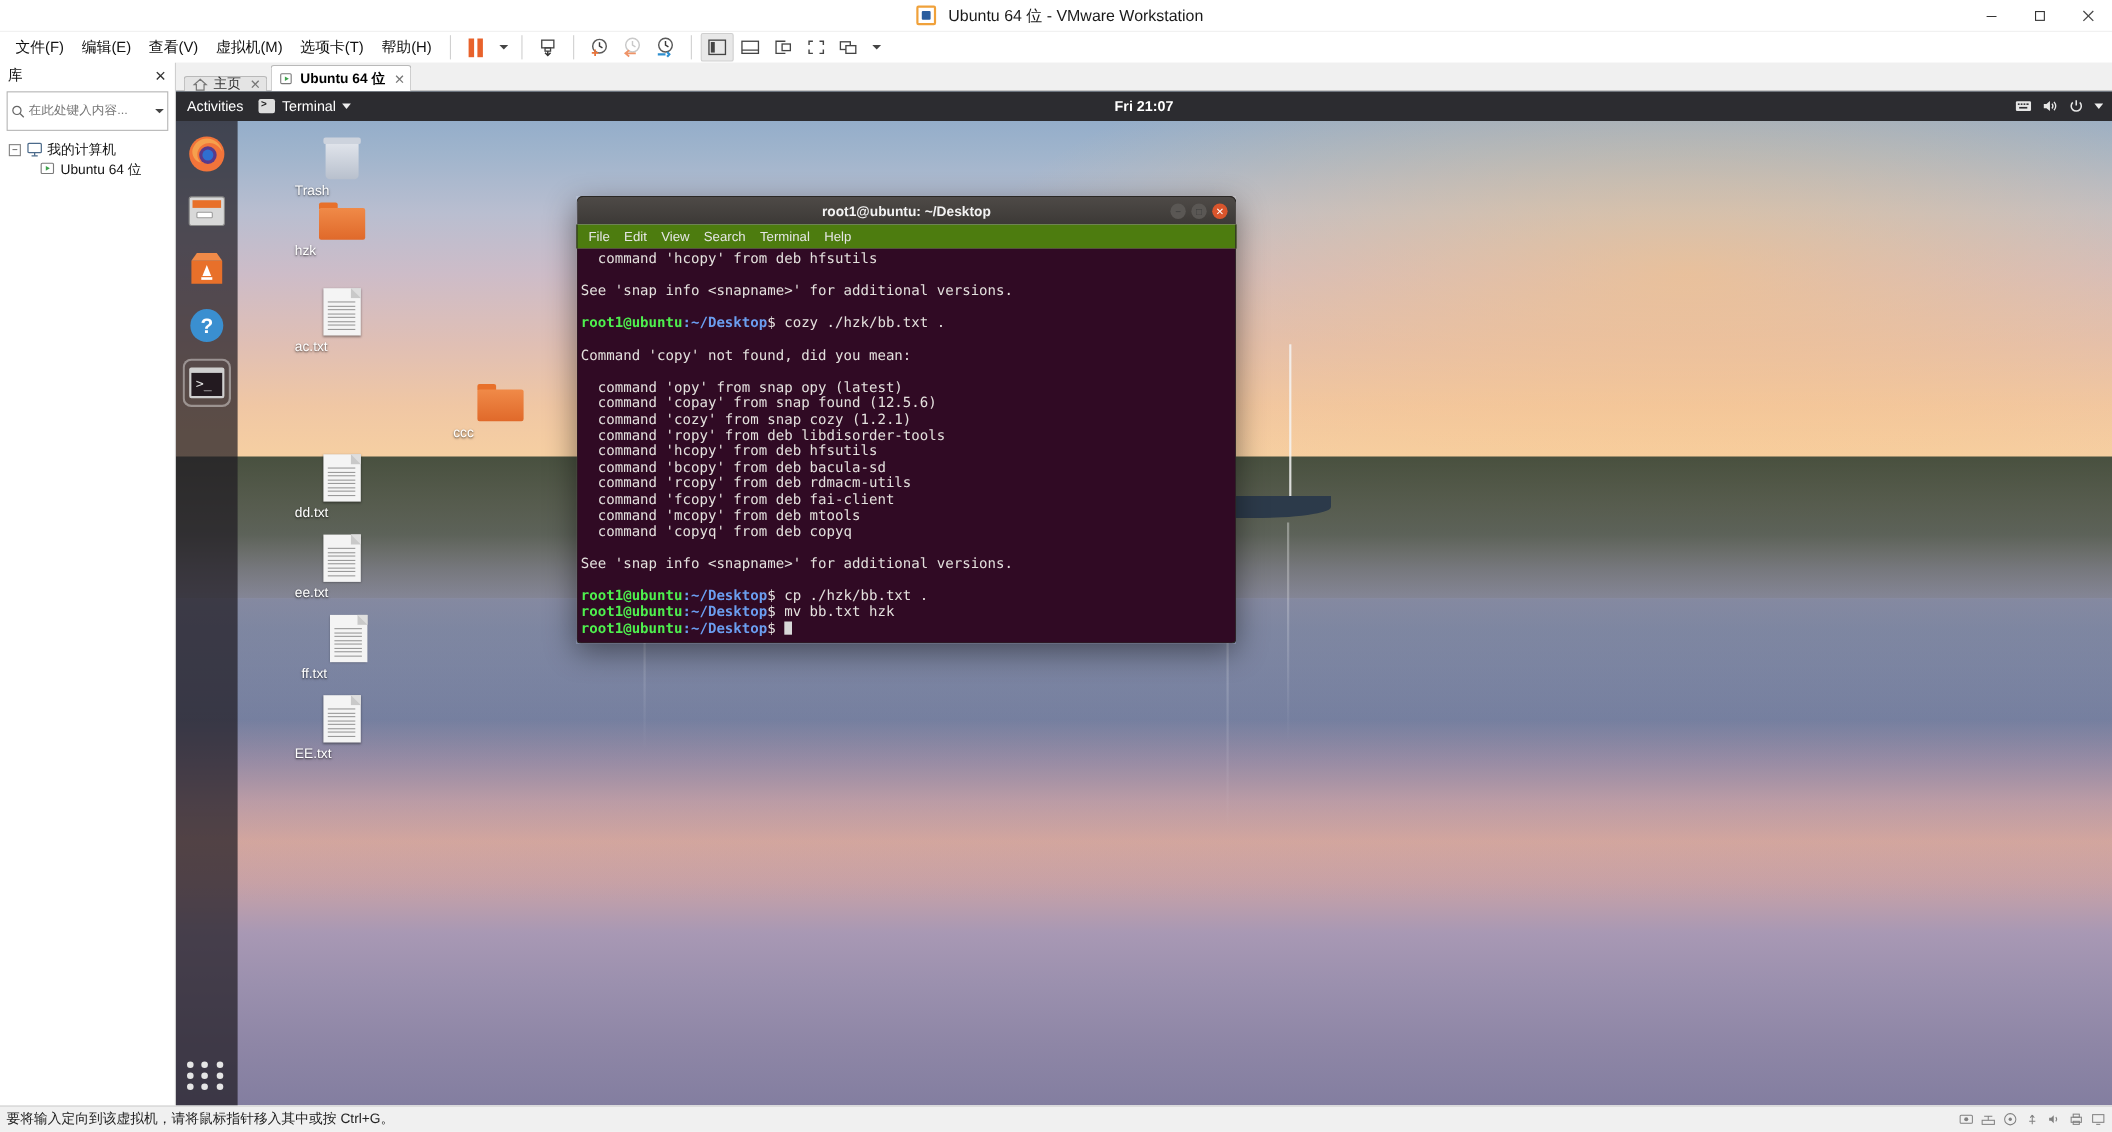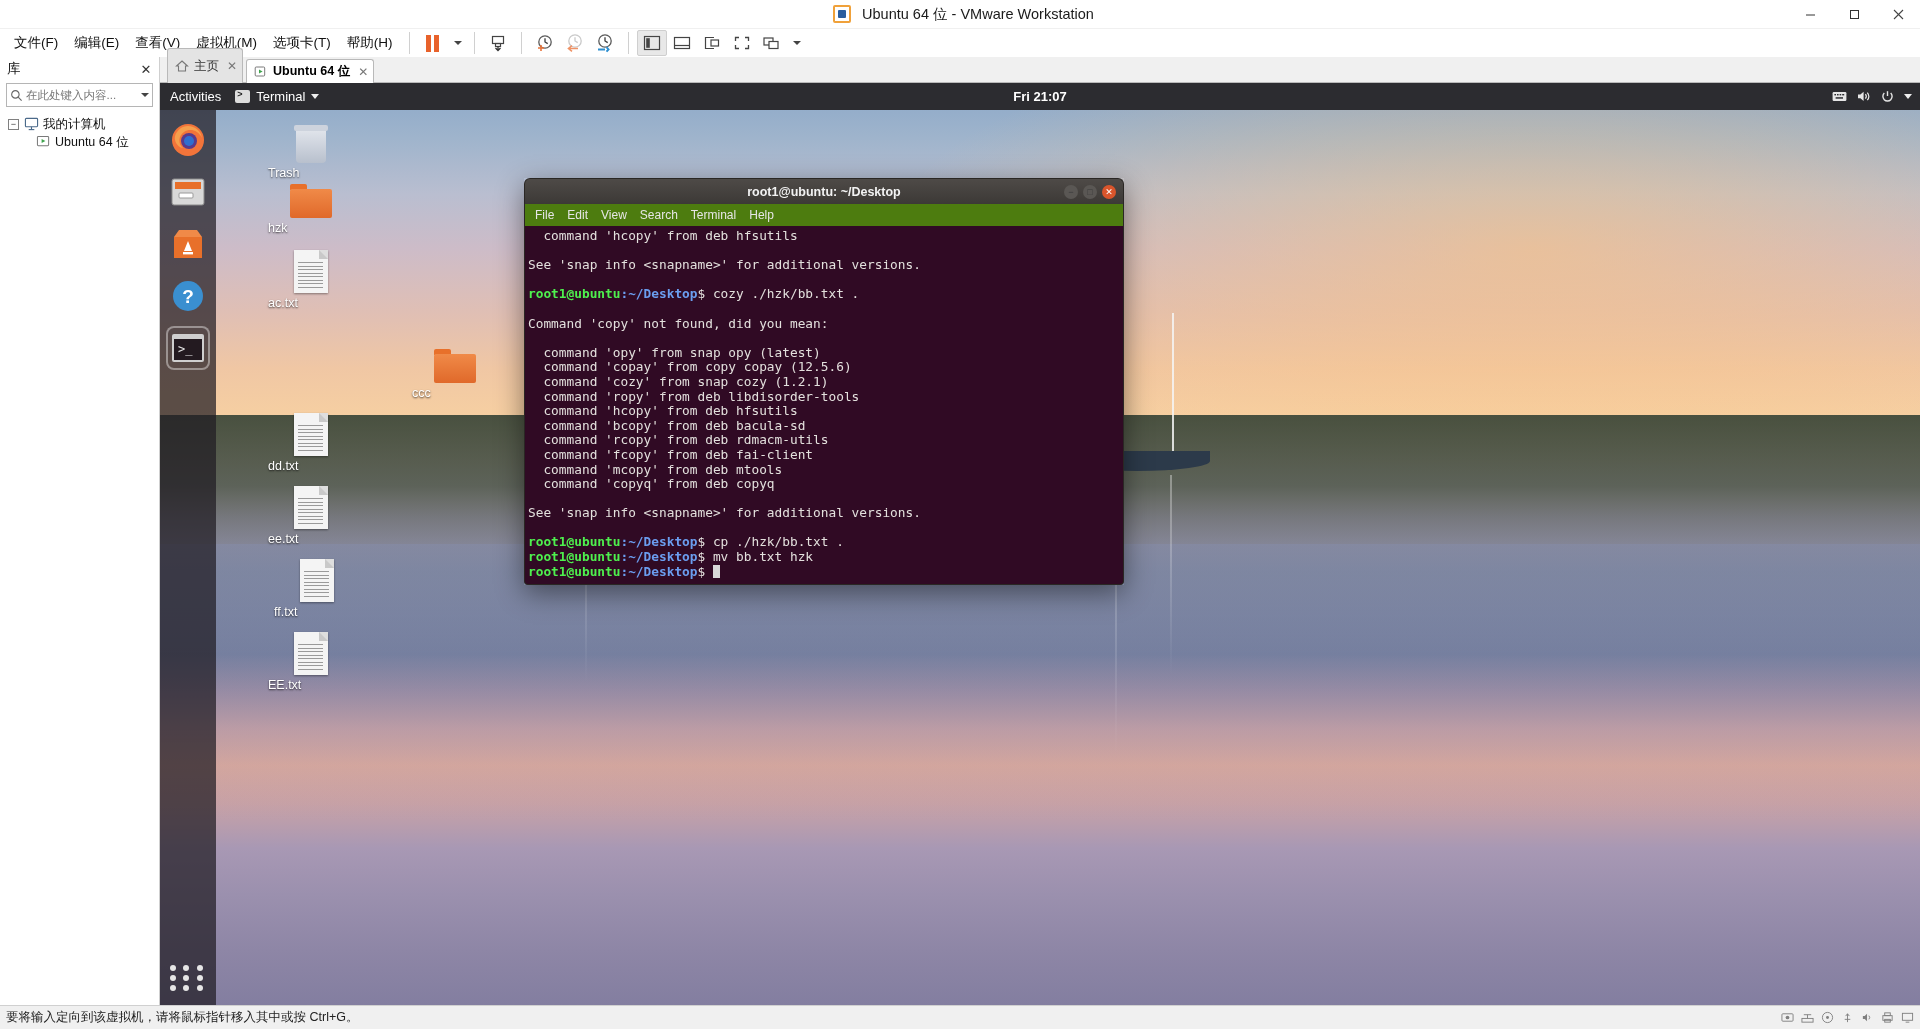--- a/index.html
+++ b/index.html
@@ -43,42 +43,42 @@
   
   .body-split { flex: 1 1 auto; display: flex; min-height: 0; }
 
   
   .library { width: 160px; flex: 0 0 160px; background: #ffffff; border-right: 1px solid #cfcfcf;
              display: flex; flex-direction: column; }
   .lib-head { height: 24px; display: flex; align-items: center; justify-content: space-between;
               padding: 0 6px 0 7px; }
   .lib-title { font-size: 13.5px; color: #111; }
   .lib-close { font-size: 13px; color: #333; width: 14px; text-align: center; }
-  .lib-search { margin: 2px 6px 0 6px; height: 24px; border: 1px solid #b5b5b5; background: #fff;
+  .lib-search { margin: 2px 6px 0 6px; height: 36px; border: 1px solid #b5b5b5; background: #fff;
                 display: flex; align-items: center; padding: 0 3px; }
   .lib-search .si { width: 13px; height: 13px; flex: 0 0 13px; }
   .lib-search input { border: 0; outline: 0; font-size: 11.5px; color: #6b6b6b; width: 100%;
                       font-family: "Liberation Sans", sans-serif; background: transparent; margin-left: 3px; }
   .lib-tree { margin-top: 8px; font-size: 12.5px; color: #111; }
   .tree-row { display: flex; align-items: center; height: 18px; white-space: nowrap; }
   .tree-row.lvl1 { padding-left: 8px; }
   .tree-row.lvl2 { padding-left: 36px; }
   .expander { width: 11px; height: 11px; border: 1px solid #808080; display: flex;
               align-items: center; justify-content: center; font-size: 9px; line-height: 1;
               color: #333; flex: 0 0 11px; margin-right: 5px; background: #fff; }
   .tree-ico { width: 15px; height: 14px; flex: 0 0 15px; margin-right: 4px; }
 
   
   .vmview { flex: 1 1 auto; display: flex; flex-direction: column; min-width: 0; background: #f0f0f0; }
 
   
   .tabstrip { height: 26px; flex: 0 0 26px; background: #f0f0f0; display: flex; align-items: flex-end;
               padding-left: 7px; position: relative; }
   .tabstrip:after { content:""; position:absolute; left:0; right:0; bottom:0; height:1px; background:#b9b9b9; }
-  .tab { height: 35px; display: flex; align-items: center; padding: 0 5px 0 7px; font-size: 12.5px;
+  .tab { height: 14px; display: flex; align-items: center; padding: 0 5px 0 7px; font-size: 12.5px;
          border: 1px solid #b9b9b9; border-bottom: none; background: #e4e4e4; color: #333;
          border-radius: 3px 3px 0 0; margin-right: 3px; position: relative; z-index: 2; }
   .tab.active { background: #ffffff; color: #000; font-weight: bold; height: 24px; }
   .tab .tico { width: 14px; height: 14px; margin-right: 5px; flex: 0 0 14px; }
   .tab .tclose { margin-left: 8px; font-size: 12px; color: #777; font-weight: normal; }
 
   
   .guest { flex: 1 1 auto; position: relative; overflow: hidden; }
   .wallpaper { position: absolute; inset: 0;
     background:
@@ -449,21 +449,21 @@
           </div>
           <div class="dicon" style="left:46px; top:57px;">
             <div class="glyph">
                 <div class="folder-ico">
                   <div class="tab-t"></div>
                   <div class="bodyf"></div>
                 </div>
               </div>
             <div>hzk</div>
           </div>
-          <div class="dicon" style="left:46px; top:132px;">
+          <div class="dicon" style="left:46px; top:144px;">
             <div class="glyph">
                 <div class="file-ico">
                   <div class="file-lines">
                     <i></i>
                     <i></i>
                     <i></i>
                     <i></i>
                     <i></i>
                     <i></i>
                     <i></i>
@@ -572,21 +572,21 @@
           <div class="term-body" style="height:359px;">
             <pre id="term-pre"><span class="tl-white">  command 'hcopy' from deb hfsutils</span>
 <span class="tl-white"></span>
 <span class="tl-white">See 'snap info &lt;snapname&gt;' for additional versions.</span>
 <span class="tl-white"></span>
 <span class="tl-user">root1@ubuntu</span><span class="tl-path">:~/Desktop</span><span class="tl-white">$ cozy ./hzk/bb.txt .</span>
 <span class="tl-white"></span>
 <span class="tl-white">Command 'copy' not found, did you mean:</span>
 <span class="tl-white"></span>
 <span class="tl-white">  command 'opy' from snap opy (latest)</span>
-<span class="tl-white">  command 'copay' from copy copay (12.5.6)</span>
+<span class="tl-white">  command 'copay' from snap found (12.5.6)</span>
 <span class="tl-white">  command 'cozy' from snap cozy (1.2.1)</span>
 <span class="tl-white">  command 'ropy' from deb libdisorder-tools</span>
 <span class="tl-white">  command 'hcopy' from deb hfsutils</span>
 <span class="tl-white">  command 'bcopy' from deb bacula-sd</span>
 <span class="tl-white">  command 'rcopy' from deb rdmacm-utils</span>
 <span class="tl-white">  command 'fcopy' from deb fai-client</span>
 <span class="tl-white">  command 'mcopy' from deb mtools</span>
 <span class="tl-white">  command 'copyq' from deb copyq</span>
 <span class="tl-white"></span>
 <span class="tl-white">See 'snap info &lt;snapname&gt;' for additional versions.</span>

